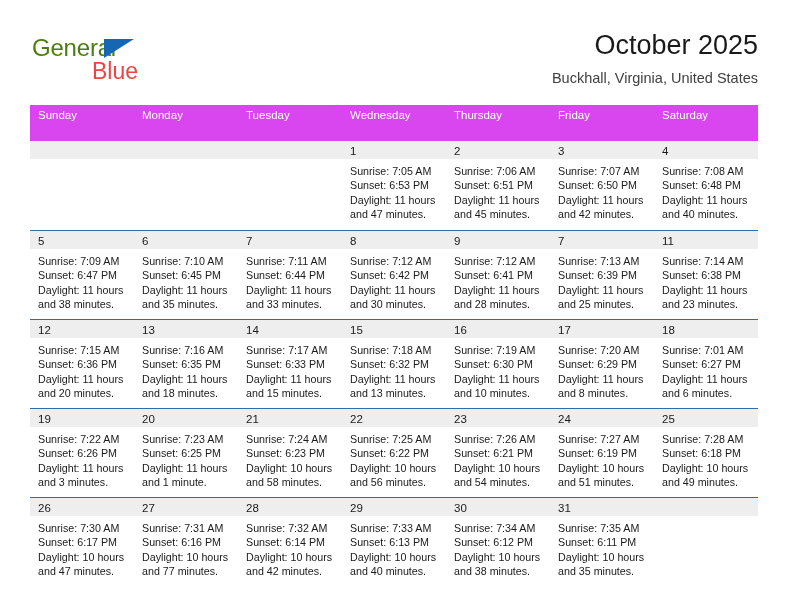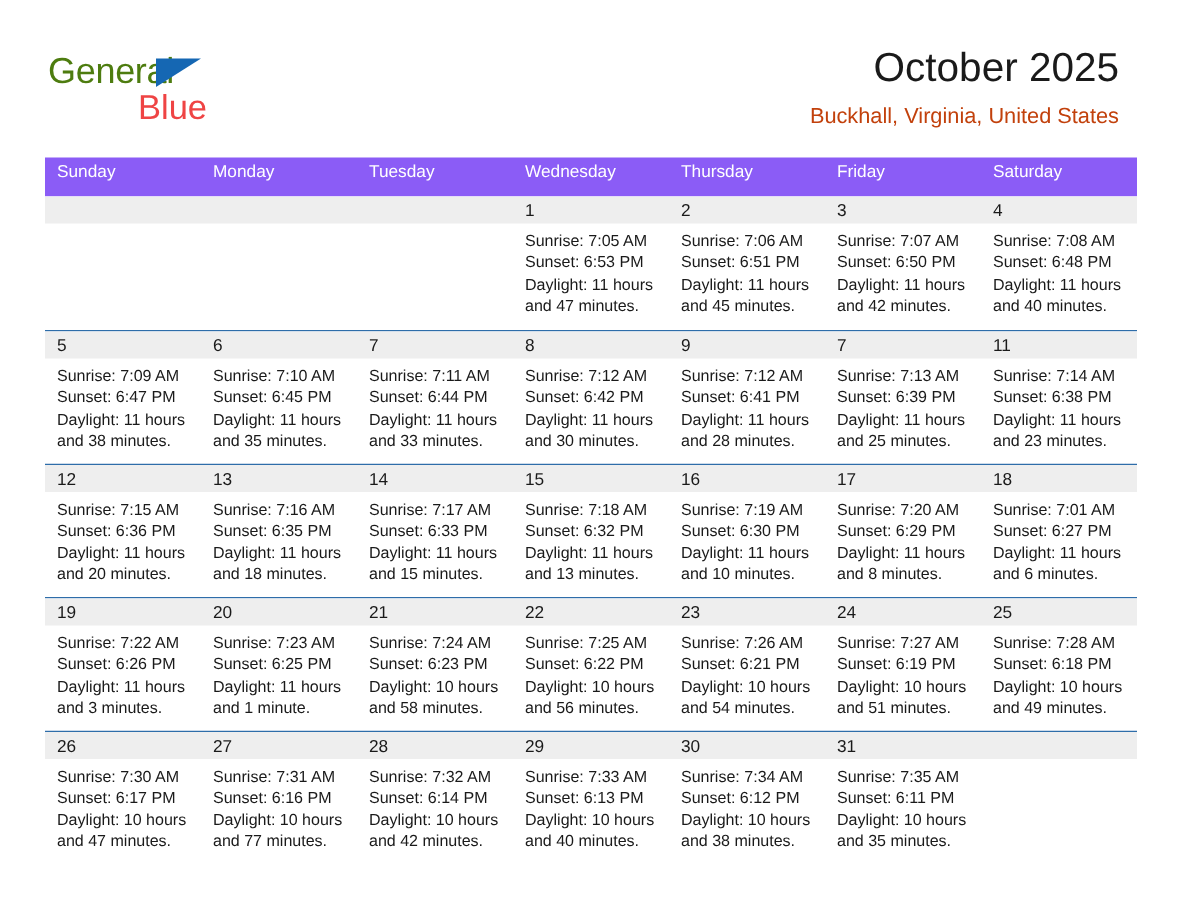--- a/index.html
+++ b/index.html
@@ -59,49 +59,49 @@
     position: absolute;
     left: 62px;
     top: 24px;
     font-size: 23px;
     color: #ef4444;
     font-family: "Liberation Sans", sans-serif;
   }
 
   .title-block {
     position: absolute;
-    right: 12px;
+    right: 0;
     top: 0;
     text-align: right;
   }
   .cal-title {
     font-size: 27px;
     color: #1a1a1a;
     line-height: 34px;
     white-space: nowrap;
   }
   .cal-subtitle {
     font-size: 14.5px;
-    color: #c2410c;
+    color: #404040;
     line-height: 22px;
     margin-top: 5px;
     white-space: nowrap;
   }
 
   
   .calendar {
     position: absolute;
     left: 30px;
     top: 105px;
     width: 728px;
   }
   .weekday-row {
     display: flex;
-    background: #8b5cf6;
-    height: 26px;
+    background: #d946ef;
+    height: 36px;
   }
   .weekday {
     flex: 1 1 0;
     color: #ffffff;
     font-size: 11.5px;
     line-height: 21px;
     padding-left: 8px;
     box-sizing: border-box;
     white-space: nowrap;
     overflow: hidden;

